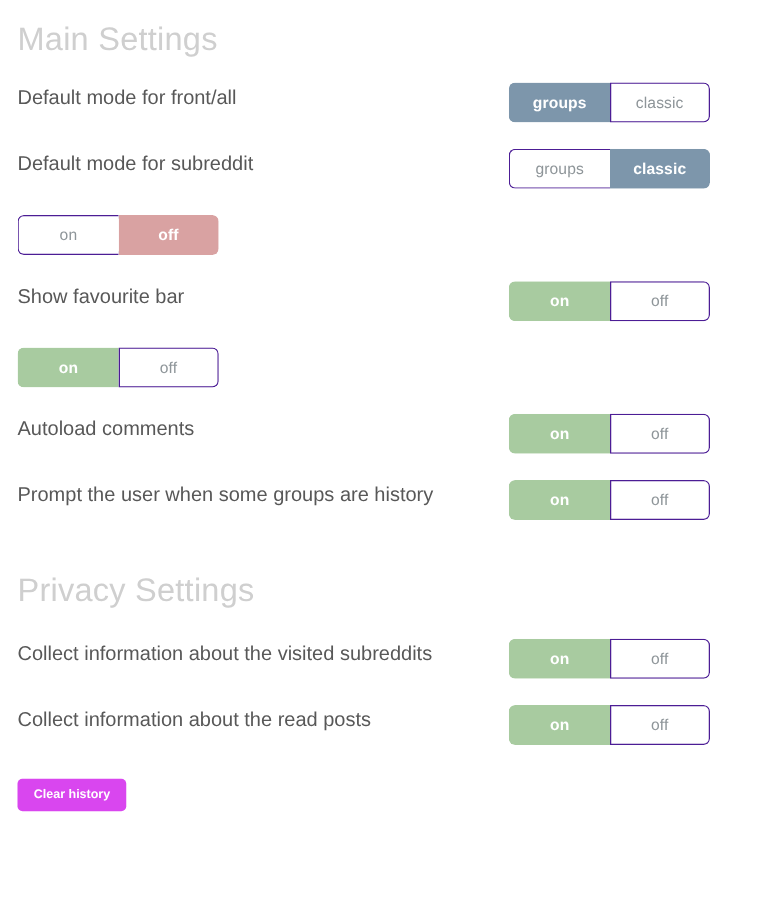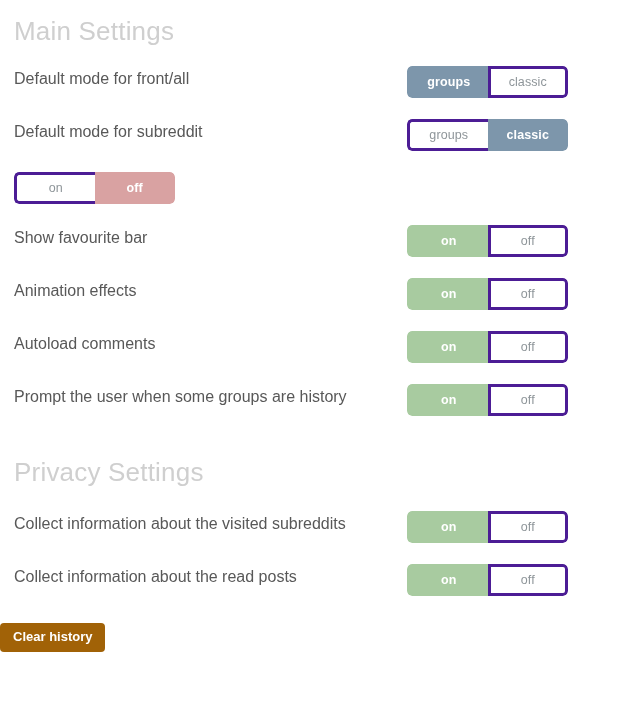--- a/index.html
+++ b/index.html
@@ -66,45 +66,46 @@
   }
 
   .toggle-seg {
     flex: 1 1 50%;
     display: flex;
     align-items: center;
     justify-content: center;
     font-size: 12.5px;
     line-height: 1;
     letter-spacing: 0.1px;
-    border: 3px solid #4c1d95;
+    border: 1px solid #4c1d95;
     background: #ffffff;
     color: #8e9599;
     font-weight: 400;
   }
 
   .toggle-seg.left  { border-radius: 5px 0 0 5px; border-right-width: 0; }
   .toggle-seg.right { border-radius: 0 5px 5px 0; }
 
   
   .toggle-seg.active { color: #ffffff; font-weight: 700; border-color: transparent; }
   .toggle-seg.active.blue  { background: #7d96ab; }
   .toggle-seg.active.green { background: #a8cba0; }
   .toggle-seg.active.red   { background: #d9a2a2; }
 
   .toggle-seg.active.left  { border-radius: 5px 0 0 5px; }
   .toggle-seg.active.right { border-radius: 0 5px 5px 0; }
 
   
   .clear-history-btn {
     display: inline-block;
+    margin-left: 14px;
     padding: 7px 13px 8px 13px;
-    background: #a16207;
+    background: #d946ef;
     color: #ffffff;
-    font-size: 13px;
+    font-size: 10px;
     font-weight: 700;
     border: none;
     border-radius: 4px;
     cursor: pointer;
     font-family: "Liberation Sans", sans-serif;
     line-height: 1.1;
   }
 
   
   .gap-before-privacy { height: 22px; }
@@ -144,21 +145,20 @@
         </div>
       </div>
       <div class="setting-row">
         <div class="setting-label">Show favourite bar</div>
         <div class="toggle">
           <div class="toggle-seg left active green">on</div>
           <div class="toggle-seg right">off</div>
         </div>
       </div>
       <div class="setting-row">
-        <div class="setting-label">Animation effects</div>
         <div class="toggle">
           <div class="toggle-seg left active green">on</div>
           <div class="toggle-seg right">off</div>
         </div>
       </div>
       <div class="setting-row">
         <div class="setting-label">Autoload comments</div>
         <div class="toggle">
           <div class="toggle-seg left active green">on</div>
           <div class="toggle-seg right">off</div>

